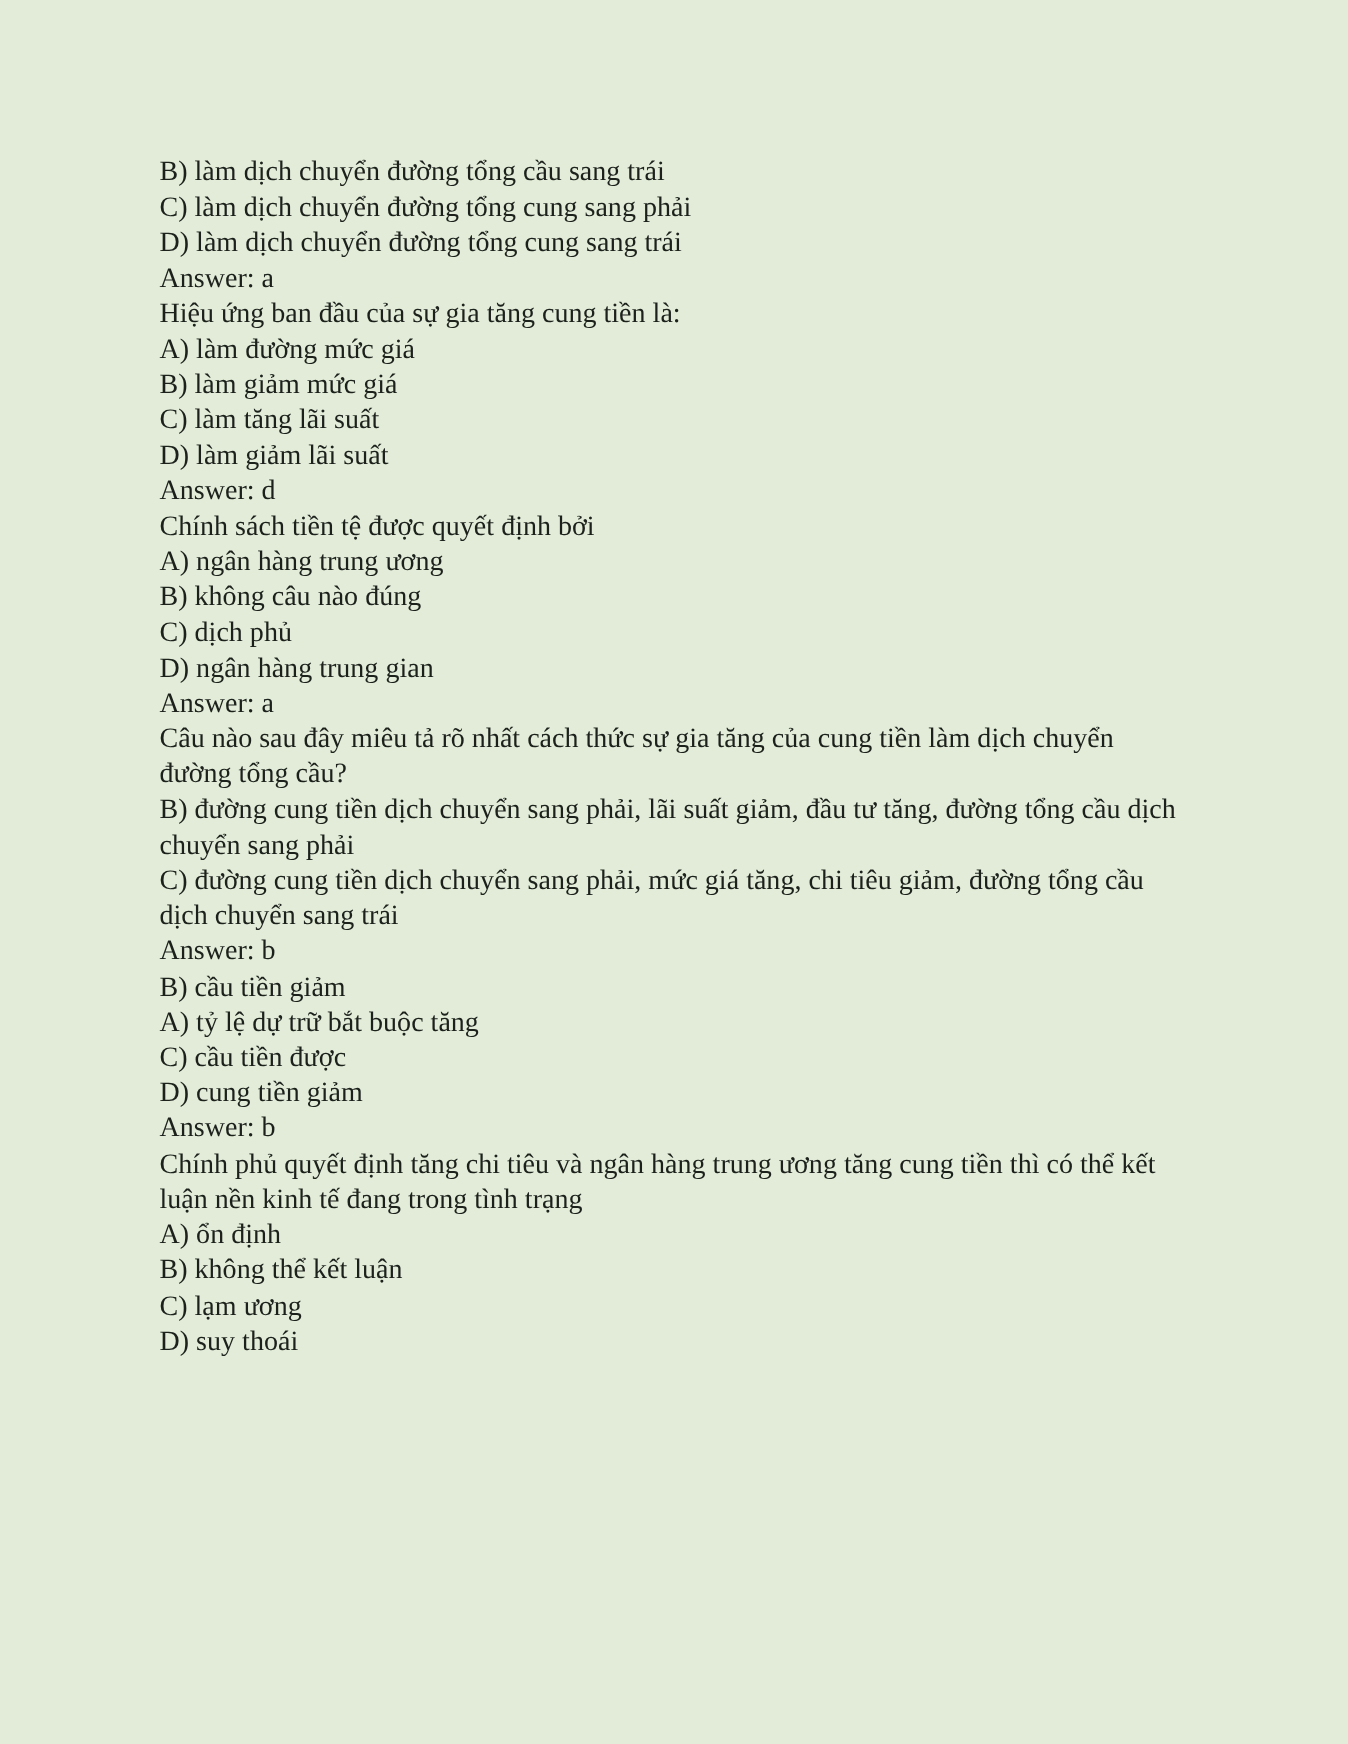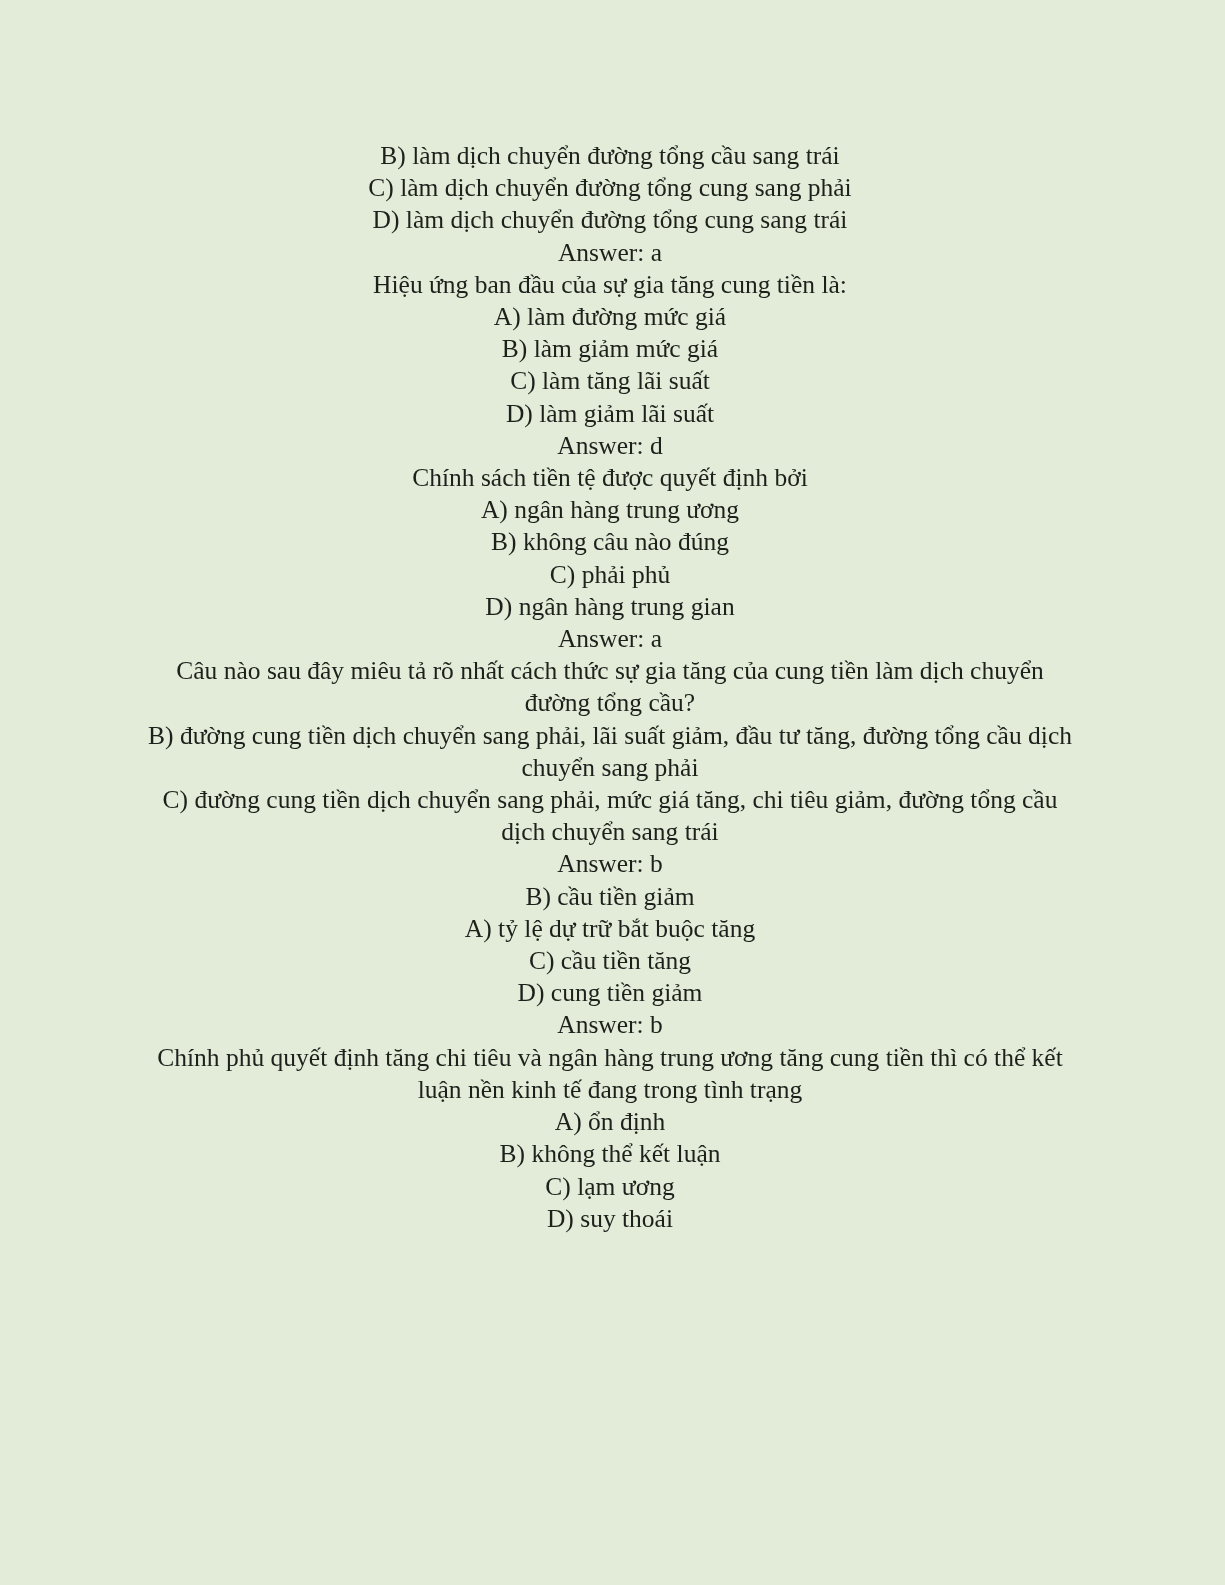--- a/index.html
+++ b/index.html
@@ -21,51 +21,50 @@
     background: #e2ecd8;
   }
   .doc-body {
     font-size: 25.5px;
     line-height: 32.2px;
     color: #1d211c;
   }
   
   .para {
     margin: 0;
-    text-align: center;
   }
 </style>
 </head>
 <body>
 
 <div class="page">
   <div class="doc-body">
     <p class="para">B) làm dịch chuyển đường tổng cầu sang trái</p>
     <p class="para">C) làm dịch chuyển đường tổng cung sang phải</p>
     <p class="para">D) làm dịch chuyển đường tổng cung sang trái</p>
     <p class="para">Answer: a</p>
     <p class="para">Hiệu ứng ban đầu của sự gia tăng cung tiền là:</p>
     <p class="para">A) làm đường mức giá</p>
     <p class="para">B) làm giảm mức giá</p>
     <p class="para">C) làm tăng lãi suất</p>
     <p class="para">D) làm giảm lãi suất</p>
     <p class="para">Answer: d</p>
     <p class="para">Chính sách tiền tệ được quyết định bởi</p>
     <p class="para">A) ngân hàng trung ương</p>
     <p class="para">B) không câu nào đúng</p>
-    <p class="para">C) phải phủ</p>
+    <p class="para">C) dịch phủ</p>
     <p class="para">D) ngân hàng trung gian</p>
     <p class="para">Answer: a</p>
     <p class="para">Câu nào sau đây miêu tả rõ nhất cách thức sự gia tăng của cung tiền làm dịch chuyển đường tổng cầu?</p>
     <p class="para">B) đường cung tiền dịch chuyển sang phải, lãi suất giảm, đầu tư tăng, đường tổng cầu dịch chuyển sang phải</p>
     <p class="para">C) đường cung tiền dịch chuyển sang phải, mức giá tăng, chi tiêu giảm, đường tổng cầu dịch chuyển sang trái</p>
     <p class="para">Answer: b</p>
     <p class="para">B) cầu tiền giảm</p>
     <p class="para">A) tỷ lệ dự trữ bắt buộc tăng</p>
-    <p class="para">C) cầu tiền tăng</p>
+    <p class="para">C) cầu tiền được</p>
     <p class="para">D) cung tiền giảm</p>
     <p class="para">Answer: b</p>
     <p class="para">Chính phủ quyết định tăng chi tiêu và ngân hàng trung ương tăng cung tiền thì có thể kết luận nền kinh tế đang trong tình trạng</p>
     <p class="para">A) ổn định</p>
     <p class="para">B) không thể kết luận</p>
     <p class="para">C) lạm ương</p>
     <p class="para">D) suy thoái</p>
   </div>
 </div>
 

